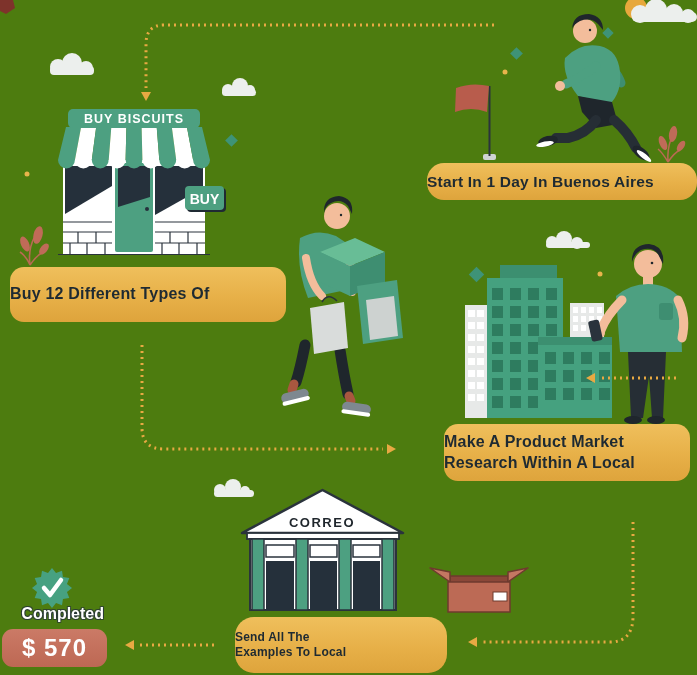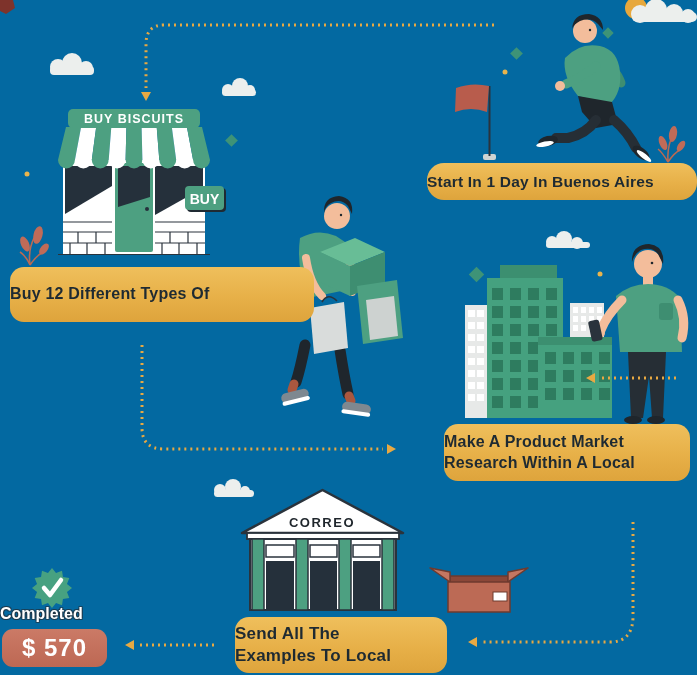--- a/index.html
+++ b/index.html
@@ -1,34 +1,34 @@
 <!DOCTYPE html>
 <html><head>
 <meta charset="utf-8">
 <style>
   html,body{margin:0;padding:0;}
   body{font-family:"Liberation Sans",sans-serif;}
-  #stage{position:relative;width:697px;height:675px;background:#0369a1;overflow:hidden;}
+  #stage{position:relative;width:697px;height:675px;background:#4d7c0f;overflow:hidden;}
   #art{position:absolute;left:0;top:0;}
   .caption{
     position:absolute;
     background:linear-gradient(180deg,#EFBF5C 0%,#E7B048 55%,#DEA43C 100%);
     border-radius:14px;
     color:#1E2A32;
     font-weight:700;
     display:flex;flex-direction:column;align-items:flex-start;justify-content:center;
     text-align:center;line-height:1.28;letter-spacing:.2px;
   }
   .caption span{display:block;white-space:nowrap;}
-  #caption-shop{left:10px;top:267px;width:304px;height:55px;font-size:16px;}
+  #caption-shop{left:10px;top:267px;width:276px;height:55px;font-size:16px;}
   #caption-start{left:427px;top:163px;width:270px;height:37px;font-size:15.5px;border-radius:17px;}
   #caption-research{left:444px;top:424px;width:246px;height:57px;font-size:16px;}
-  #caption-send{left:235px;top:617px;width:212px;height:56px;font-size:17px;}
+  #caption-send{left:235px;top:617px;width:212px;height:56px;font-size:12px;border-radius:19px;}
   #completed-label{
-    position:absolute;left:0px;top:605px;width:104px;text-align:left;
+    position:absolute;left:0px;top:605px;width:104px;text-align:right;
     color:#ffffff;font-weight:700;font-size:16px;
     text-shadow:-1px -1px 0 rgba(35,48,58,.65),1px -1px 0 rgba(35,48,58,.65),
                 -1px 1px 0 rgba(35,48,58,.65),1px 1px 0 rgba(35,48,58,.65);
   }
   #amount-badge{
     position:absolute;left:2px;top:629px;width:105px;height:38px;
     background:linear-gradient(180deg,#CB7A66,#BD6853);
     border-radius:11px;color:#ffffff;font-weight:700;font-size:24px;
     display:flex;align-items:center;justify-content:center;letter-spacing:1px;
   }

